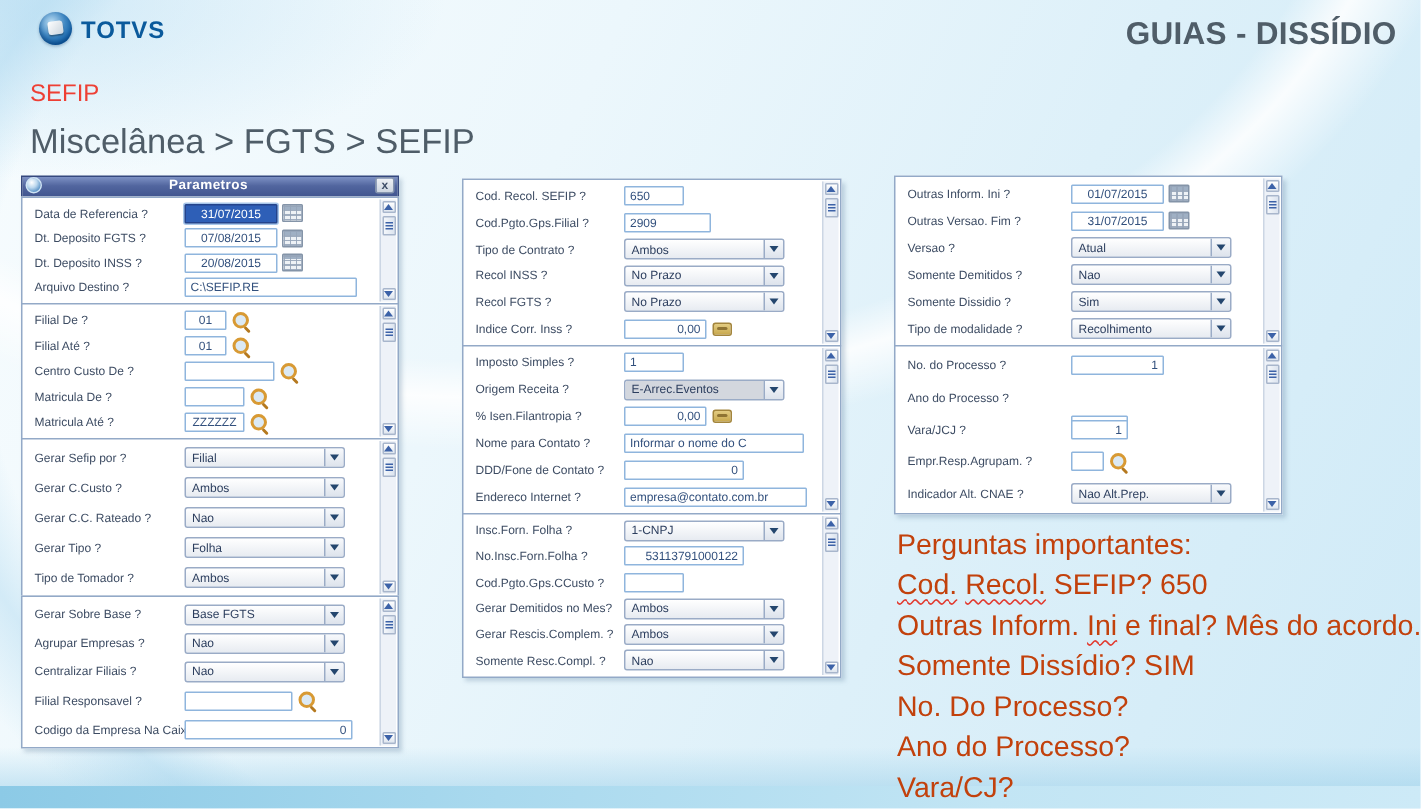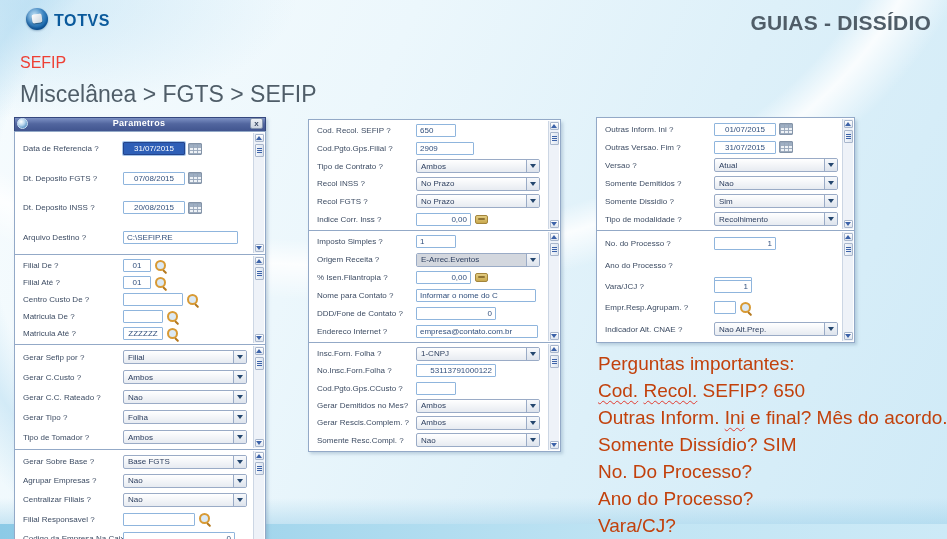--- a/index.html
+++ b/index.html
@@ -42,36 +42,36 @@
   .titlebar{height:15px;border:1px solid #35487e;display:flex;align-items:flex-start;
     background:linear-gradient(#7d91c4,#52669f 45%,#41558f);color:#fff;font-size:9px;font-weight:bold;}
   .titlebar .t{flex:1;text-align:center;letter-spacing:.3px}
   .dlgico{width:11px;height:11px;border-radius:50%;margin:0 2px 0 2px;flex:none;border:1px solid #cfe4f4;
     background:radial-gradient(circle at 35% 30%,#ffffff,#bcd8ee 40%,#5f96c8 75%,#3a6ea8);}
   .close{width:13px;height:11px;margin:0 2px;flex:none;border:1px solid #8494ae;border-radius:2px;
     background:linear-gradient(#eef1f5,#cdd5e0);color:#3c4c66;font-size:8px;font-weight:bold;
     display:flex;align-items:center;justify-content:center;line-height:0}
 
   .sec{position:relative;background:#fff;border:1px solid #93a9c7;margin-top:-1px;overflow:hidden}
-  .l1{height:124px}.l2{height:91px}.l3{height:106px}.l4{height:102px}
+  .l1{height:72px}.l2{height:91px}.l3{height:106px}.l4{height:102px}
   .m1{height:112px}.m2{height:113px}.m3{height:110px}
   .r1{height:114px}.r2{height:113px}
 
   .rows{position:absolute;left:0;top:0;bottom:0;right:13px;display:flex;flex-direction:column;
     justify-content:space-around;padding:2px 0}
   .row{display:flex;align-items:center;height:15px}
   .lbl{width:var(--ctl);padding-left:8px;font-size:8px;color:#3d4c63;flex:none;white-space:nowrap;overflow:hidden}
 
   .inp{height:13px;min-width:20px;border:1px solid #8fb5dd;background:#fff;font-size:8px;color:#32507d;
     display:flex;align-items:center;padding:0 3px;border-radius:1px;white-space:nowrap;overflow:hidden}
   .inp.c{justify-content:center}
   .inp.r{justify-content:flex-end}
   .inp.sel{background:#2e5fb7;color:#fff;border-color:#24448c;box-shadow:0 0 0 1px #a7c6ea}
 
-  .dd{width:124px;height:14px;border:1px solid #9aabc6;display:flex;border-radius:2px;overflow:hidden;
+  .dd{width:107px;height:14px;border:1px solid #9aabc6;display:flex;border-radius:2px;overflow:hidden;
     background:linear-gradient(#ffffff,#e7ebf1)}
   .ddv{flex:1;font-size:8px;color:#2c3e5e;display:flex;align-items:center;padding:0 4px;white-space:nowrap;overflow:hidden}
   .dd.pressed .ddv{background:#d3d7de}
   .dda{width:13px;flex:none;border-left:1px solid #9aabc6;display:flex;align-items:center;justify-content:center;
     background:linear-gradient(#f7f9fc,#dde3ec)}
   .dda::after{content:"";border-left:3px solid transparent;border-right:3px solid transparent;border-top:4px solid #24466e}
 
   .cal{width:14px;height:12px;margin-left:3px;flex:none;border:1px solid #8494a8;border-radius:1px;
     background:
       repeating-linear-gradient(90deg,rgba(150,165,185,.9) 0 1px,transparent 1px 4px),

